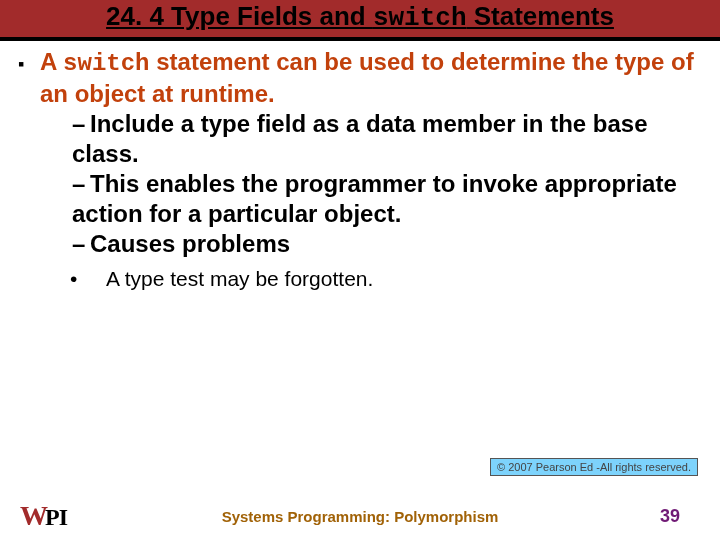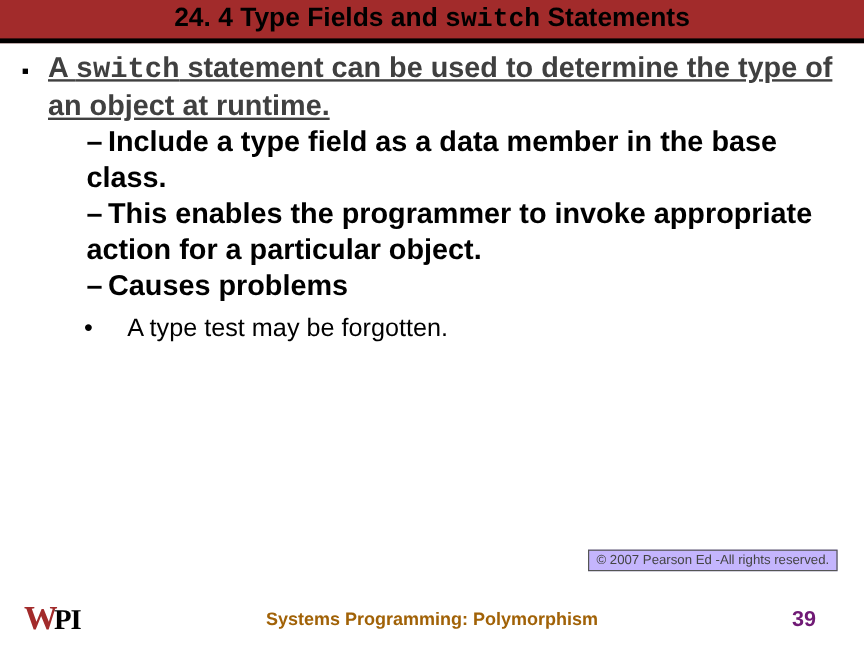--- a/index.html
+++ b/index.html
@@ -1,36 +1,36 @@
 <!DOCTYPE html>
 <html><head>
 <meta charset="utf-8">
 <style>
   * { margin: 0; padding: 0; box-sizing: border-box; }
   html, body { width: 720px; height: 540px; font-family: "Comic Sans MS", "Comic Sans", cursive, sans-serif; background: #ffffff; }
   .slide { width: 720px; height: 540px; position: relative; background: #ffffff; }
 
   .title-bar { width: 100%; background: #A22B2B; border-bottom: 4px solid #000000; text-align: center; padding: 2px 0 0 0; }
-  .title-bar h1 { color: #000000; font-weight: bold; font-size: 22px; line-height: 1.15; padding-bottom: 3px; }
+  .title-bar h1 { color: #000000; font-weight: bold; font-size: 26px; line-height: 1.15; padding-bottom: 3px; text-decoration: underline; }
   .title-bar .mono { font-family: "Courier New", Courier, monospace; font-weight: bold; }
 
   .body { padding: 6px 18px 0 18px; }
   .L0 { display: flex; }
   .L0 .marker { width: 22px; flex: 0 0 22px; font-size: 18px; line-height: 1.0; padding-top: 8px; }
-  .L0 .text { font-size: 24px; font-weight: bold; line-height: 1.25; color: #404040; text-decoration: underline; }
+  .L0 .text { font-size: 24px; font-weight: bold; line-height: 1.25; color: #c2410c; }
   .L0 .text .mono { font-family: "Courier New", Courier, monospace; font-weight: bold; }
 
   .L1 { padding-left: 54px; font-size: 24px; font-weight: bold; line-height: 1.25; color: #000; }
   .L1 .dash { display: inline-block; width: 18px; }
 
   .L2wrap { padding: 6px 0 0 70px; }
   .L2 { font-size: 21px; font-weight: normal; line-height: 1.3; color: #000; padding-left: 18px; text-indent: -18px; }
   .L2 .dot { display:inline-block; width:18px; }
 
-  .copyright { position: absolute; right: 22px; bottom: 64px; border: 1px solid #555; padding: 2px 6px; font-family: Arial, sans-serif; font-size: 11px; color: #444; background: #c4b5fd; }
+  .copyright { position: absolute; right: 22px; bottom: 64px; border: 1px solid #555; padding: 2px 6px; font-family: Arial, sans-serif; font-size: 11px; color: #444; background: #7dd3fc; }
 
   .footer { position: absolute; left: 0; right: 0; bottom: 0; height: 48px; display: flex; align-items: center; justify-content: space-between; padding: 0 40px 0 20px; }
   .footer-center { position: absolute; left: 0; right: 0; text-align: center; font-size: 15px; font-weight: bold; color: #a16207; }
   .page-num { font-size: 18px; font-weight: bold; color: #701a75; position: relative; z-index: 2; }
 
   .logo { position: relative; z-index: 2; display: flex; align-items: baseline; }
   .logo .W { font-family: Georgia, 'Times New Roman', serif; font-size: 28px; font-weight: bold; color: #A22B2B; letter-spacing: -1px; }
   .logo .PI { font-family: Georgia, 'Times New Roman', serif; font-size: 24px; font-weight: bold; color: #000; letter-spacing: -1px; margin-left: -2px; }
 </style>
 </head>

